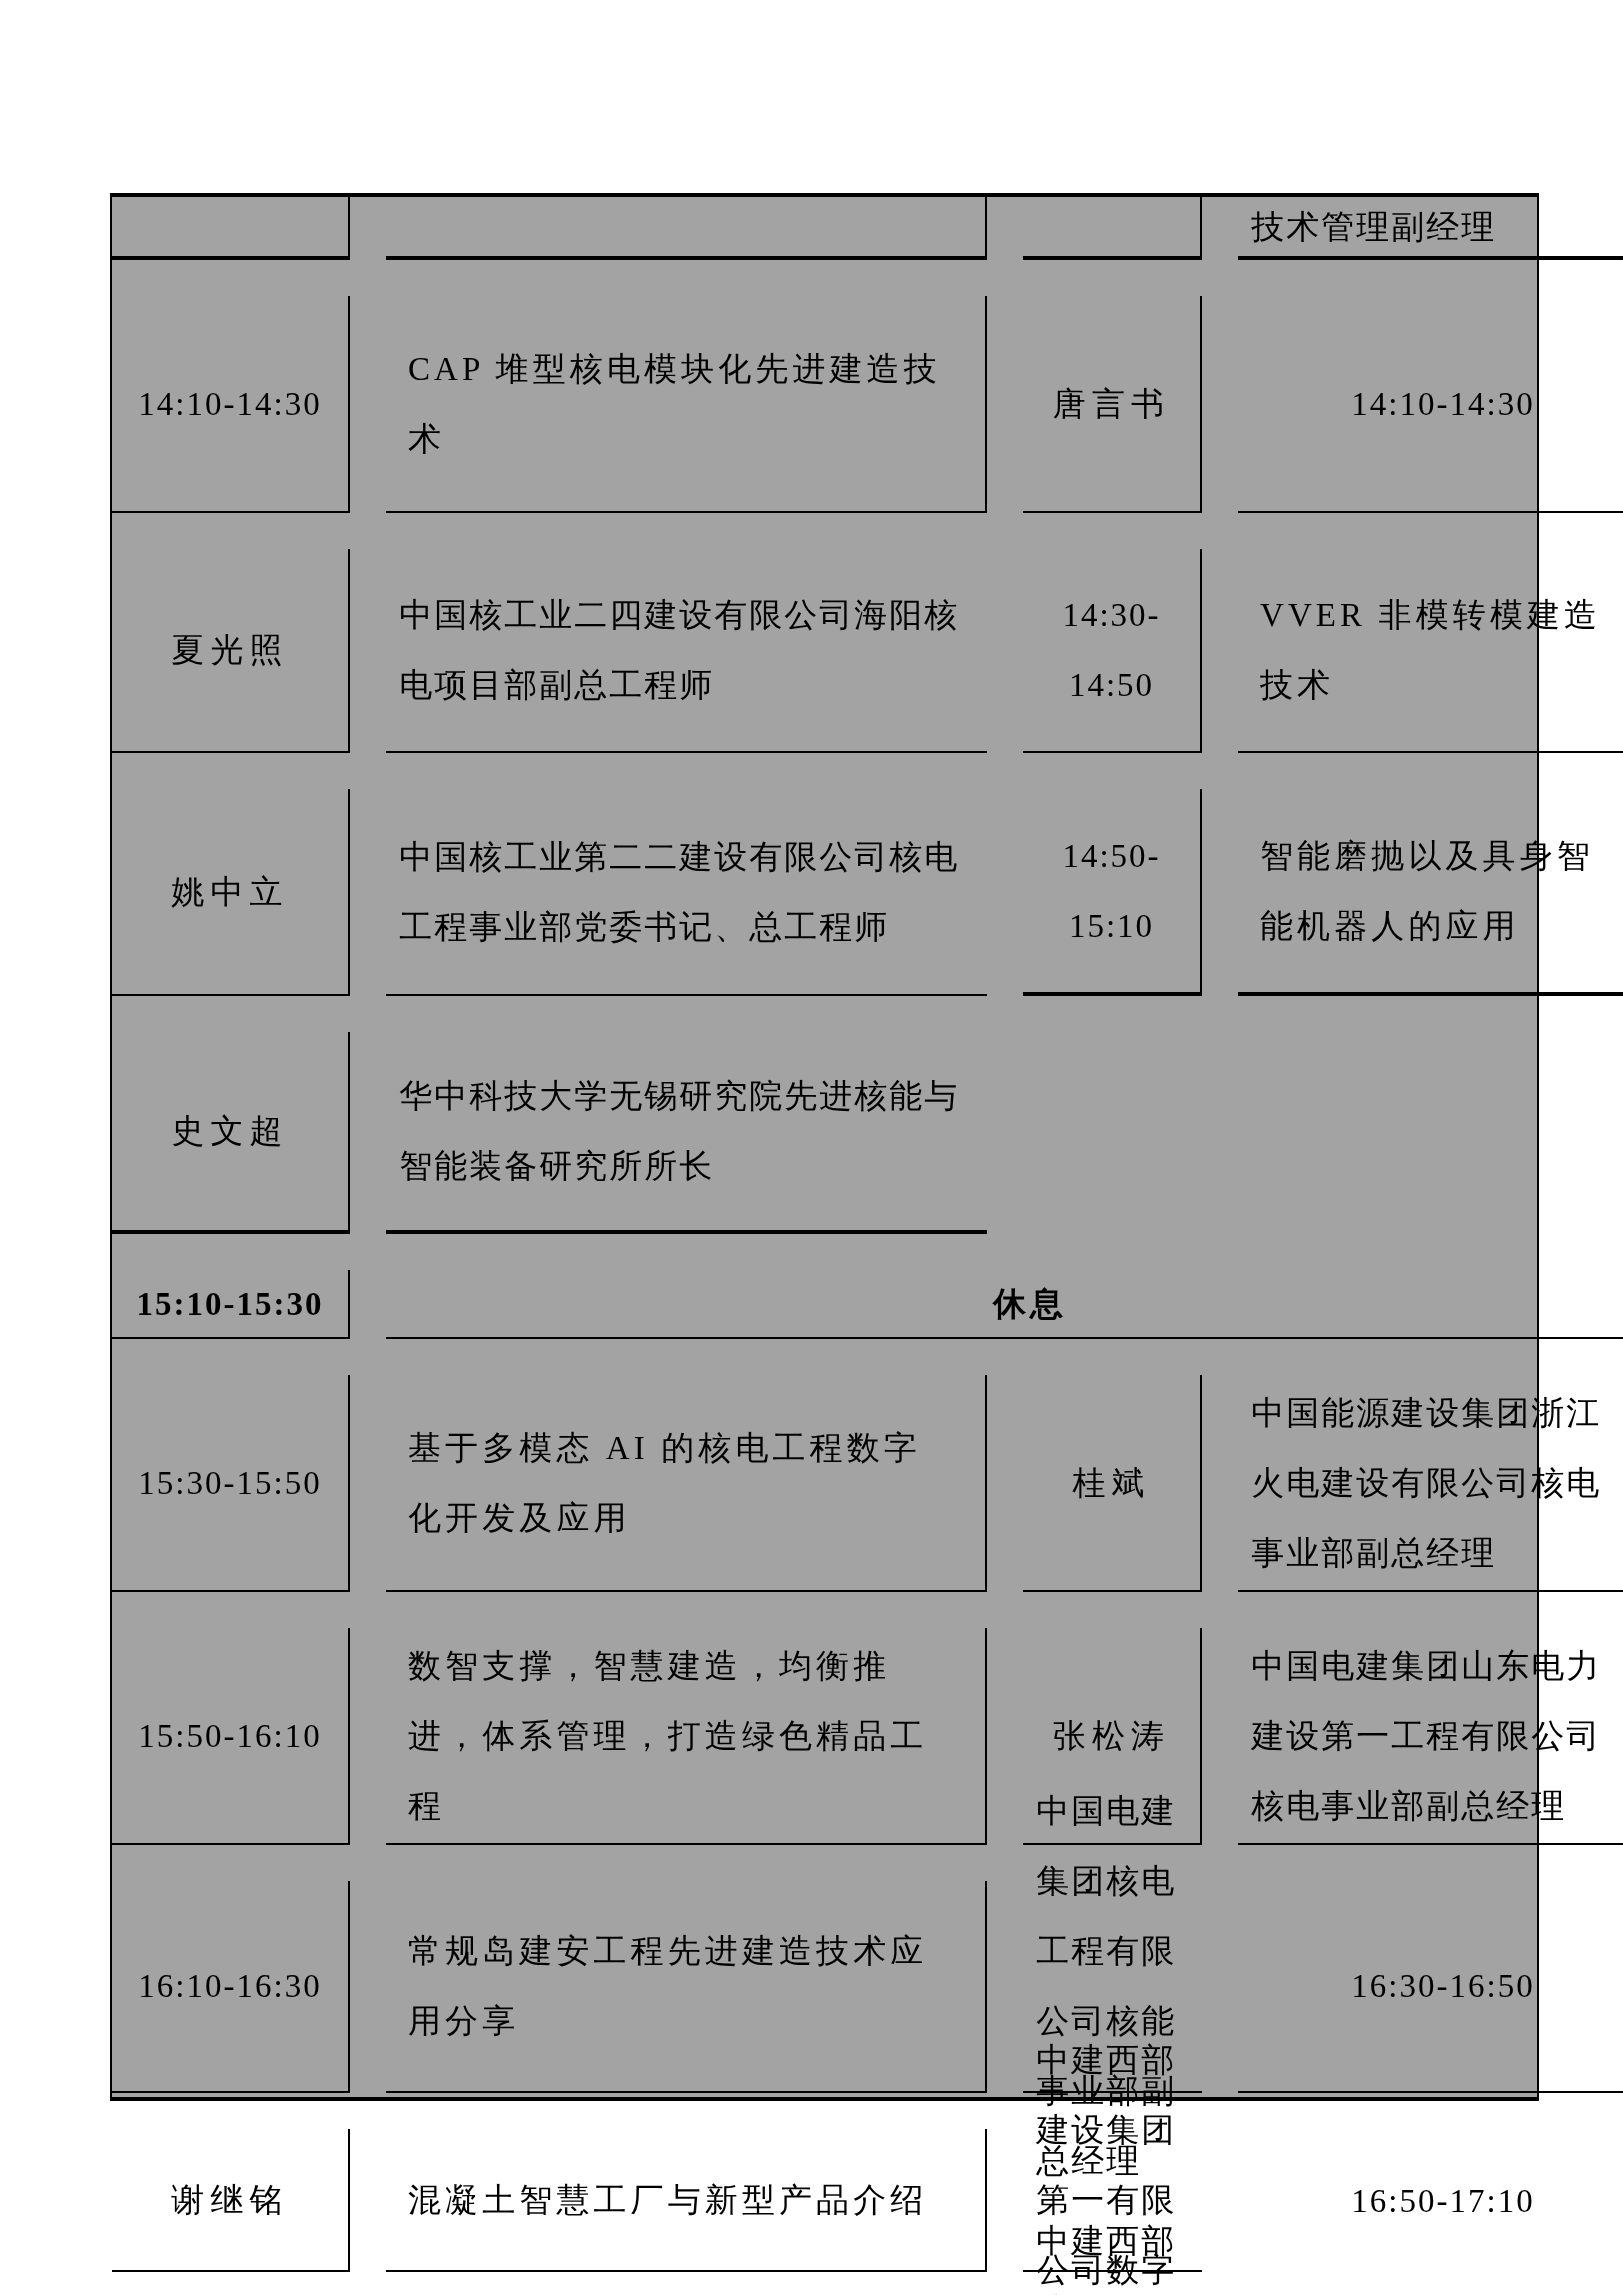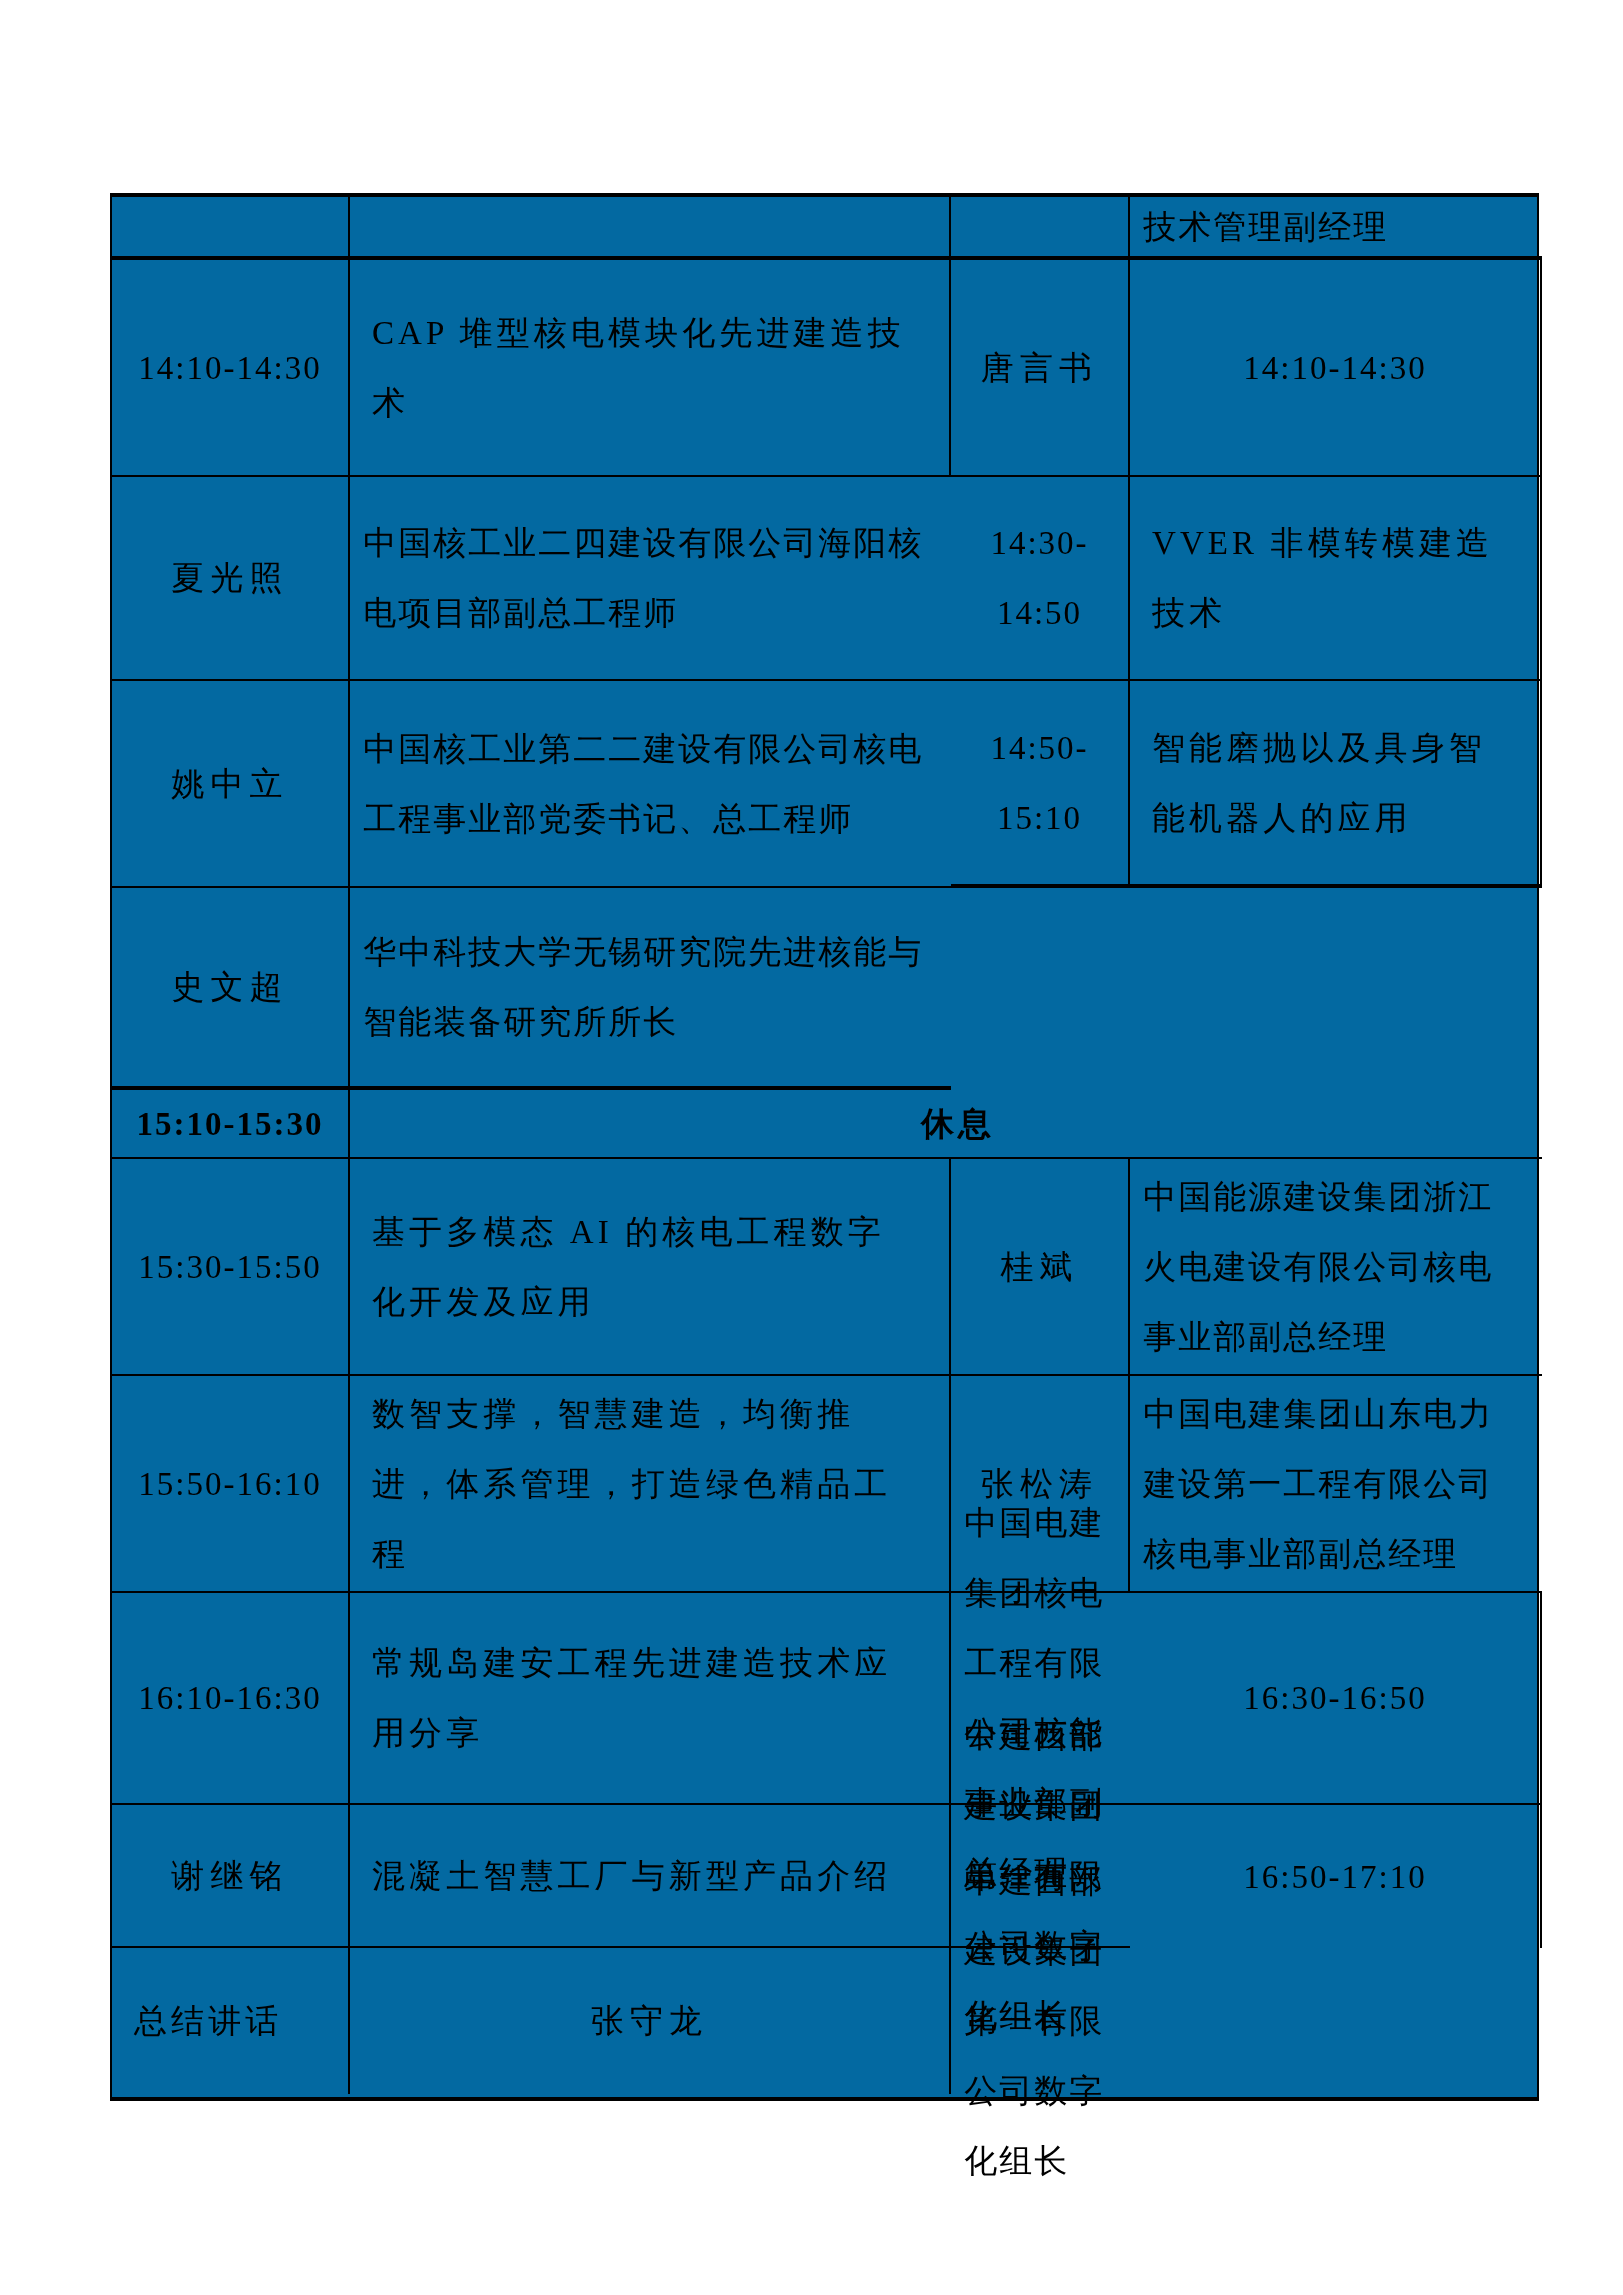--- a/index.html
+++ b/index.html
@@ -14,21 +14,22 @@
     position:absolute;
     left:110px;top:193px;
     width:1429px;height:1908px;
     box-sizing:border-box;
     border:2px solid #000;
     border-top-width:4.6px;
     border-bottom-width:4.6px;
     display:grid;
     grid-template-columns:238px 601px 179px 412px;
     grid-template-rows:63px 217px 204px 207px 202px 69px 217px 217px 212px 143px 146px;
-    background:#0369a1;
+    background:#a3a3a3;
+    gap:36px;
   }
   .cell{
     box-sizing:border-box;
     display:flex;
     align-items:center;
     border-right:2px solid #000;
     border-bottom:2px solid #000;
     overflow:visible;
     font-size:33px;
     line-height:70px;

